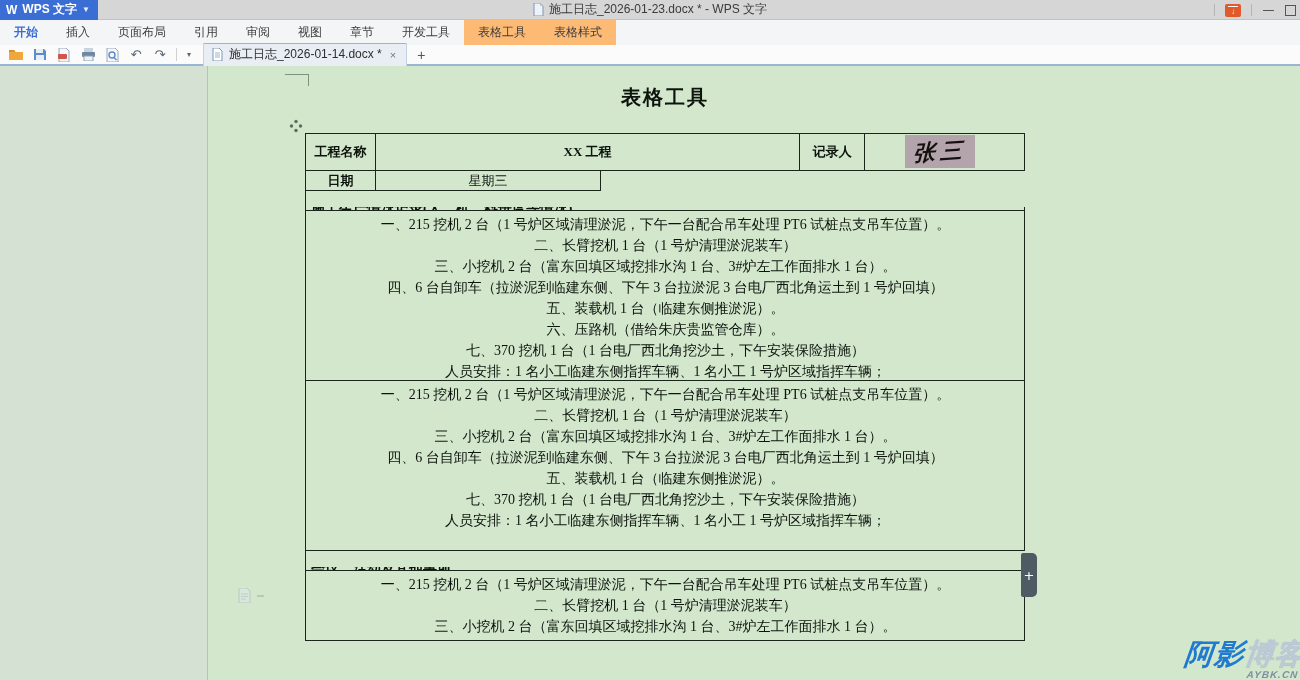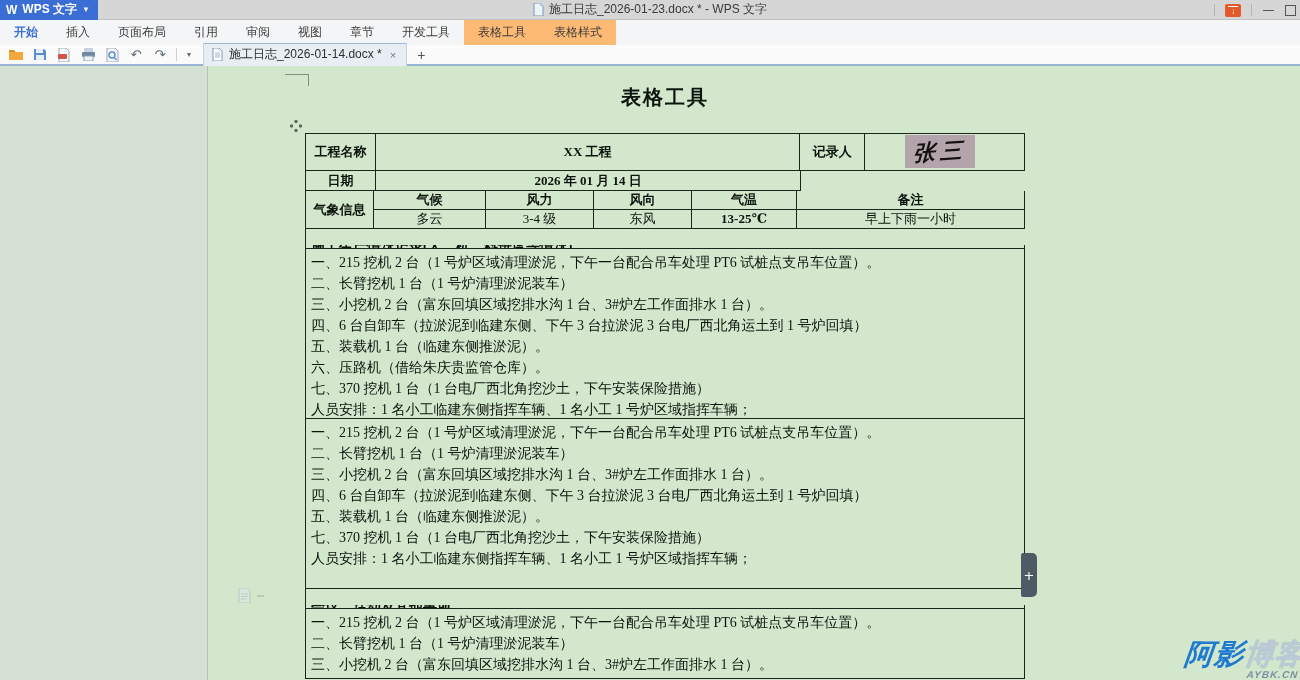--- a/index.html
+++ b/index.html
@@ -62,21 +62,21 @@
     letter-spacing:2px; color:#0d140d; }
 
   .move-handle { position:absolute; left:289px; top:53px; width:14px; height:14px; }
 
   
   .ctable { position:absolute; left:305px; top:67px; width:720px;
     border-top:1.5px solid #1b261b; border-left:1.5px solid #1b261b;
     font-family:"Liberation Serif","DejaVu Serif",serif; color:#0d140d; }
   .trow { display:flex; }
   .tc { border-right:1.5px solid #1b261b; border-bottom:1.5px solid #1b261b;
-    display:flex; align-items:center; justify-content:center; font-size:13px; overflow:hidden; }
+    display:flex; align-items:center; justify-content:center; font-size:13px; overflow:hidden;text-align:center; }
   .tc.left { justify-content:flex-start; padding-left:5px;margin-top:16px; }
   .b { font-weight:bold; }
   .sec-head { font-size:14px; font-weight:bold; }
   .content-cell { display:block; padding:3px 4px 12px 5px; font-size:14px; line-height:21px;
     justify-content:flex-start; }
   .content-cell div { white-space:nowrap; }
 
   .sig-wrap { width:100%; height:100%; position:relative; }
   .sig-box { position:absolute; left:40px; top:1px; width:70px; height:33px; background:#b2a4aa;
     display:flex; align-items:center; justify-content:center; }
@@ -226,43 +226,23 @@
           <div class="sig-wrap">
             <div class="sig-box">
               <span class="sig-text">张三</span>
             </div>
           </div>
         </div>
       </div>
 
       <div class="trow" style="height:20px;">
         <div class="tc b" style="width:70px;">日期</div>
-        <div class="tc b" style="width:425px;">2026 年 01 月 14 日</div>
-      </div>
-
-      <div class="trow" style="height:38px;">
-        <div class="tc b" style="width:70px; height:38px;">气象信息</div>
-        <div class="weather-right" style="width:650px;">
-          <div class="trow">
-            <div class="tc b" style="width:112px;">气候</div>
-            <div class="tc b" style="width:108px;">风力</div>
-            <div class="tc b" style="width:98px;">风向</div>
-            <div class="tc b" style="width:105px;">气温</div>
-            <div class="tc b" style="width:227px; border-right:none;">备注</div>
-          </div>
-          <div class="trow">
-            <div class="tc" style="width:112px;">多云</div>
-            <div class="tc" style="width:108px;">3-4 级</div>
-            <div class="tc" style="width:98px;">东风</div>
-            <div class="tc b" style="width:105px;">13-25℃</div>
-            <div class="tc" style="width:227px; border-right:none;">早上下雨一小时</div>
-          </div>
-        </div>
-        <div style="border-right:1.5px solid #1b261b;"></div>
-      </div>
+        <div class="tc" style="width:225px;">星期三</div>
+      </div>
+
 
       <div class="trow" style="height:20px;">
         <div class="tc left sec-head" style="width:720px;">施工生产情况记录(人、机、料进度等情况)</div>
       </div>
 
       <div class="trow" style="height:170px;">
         <div class="tc content-cell" style="width:720px;">
           <div>一、215 挖机 2 台（1 号炉区域清理淤泥，下午一台配合吊车处理 PT6 试桩点支吊车位置）。</div>
           <div>二、长臂挖机 1 台（1 号炉清理淤泥装车）</div>
           <div>三、小挖机 2 台（富东回填区域挖排水沟 1 台、3#炉左工作面排水 1 台）。</div>

